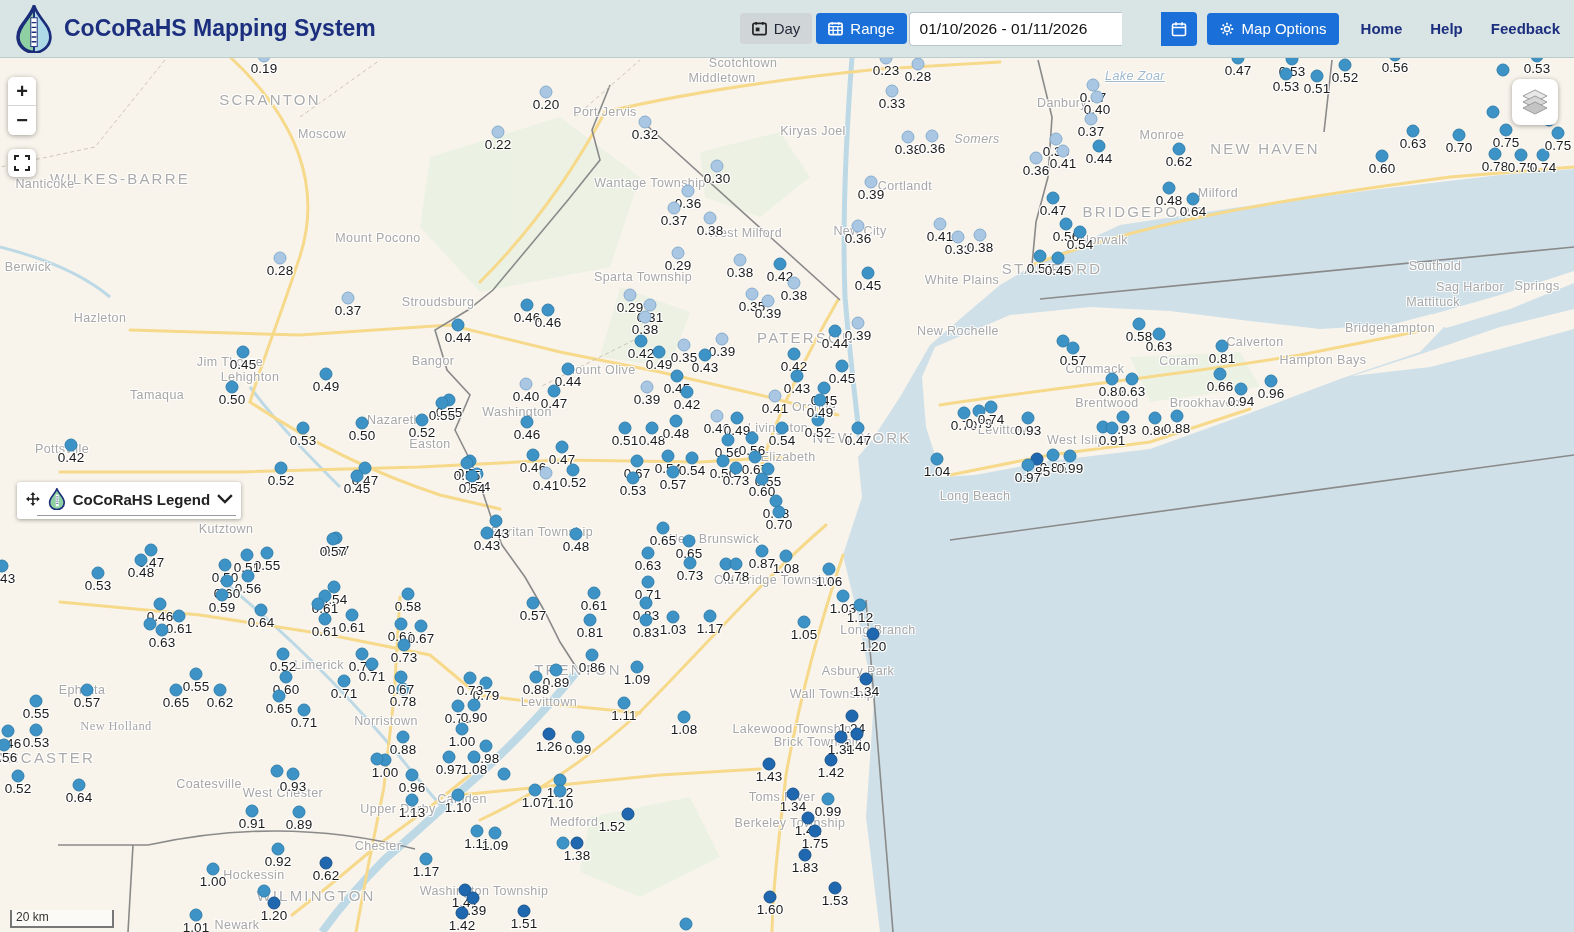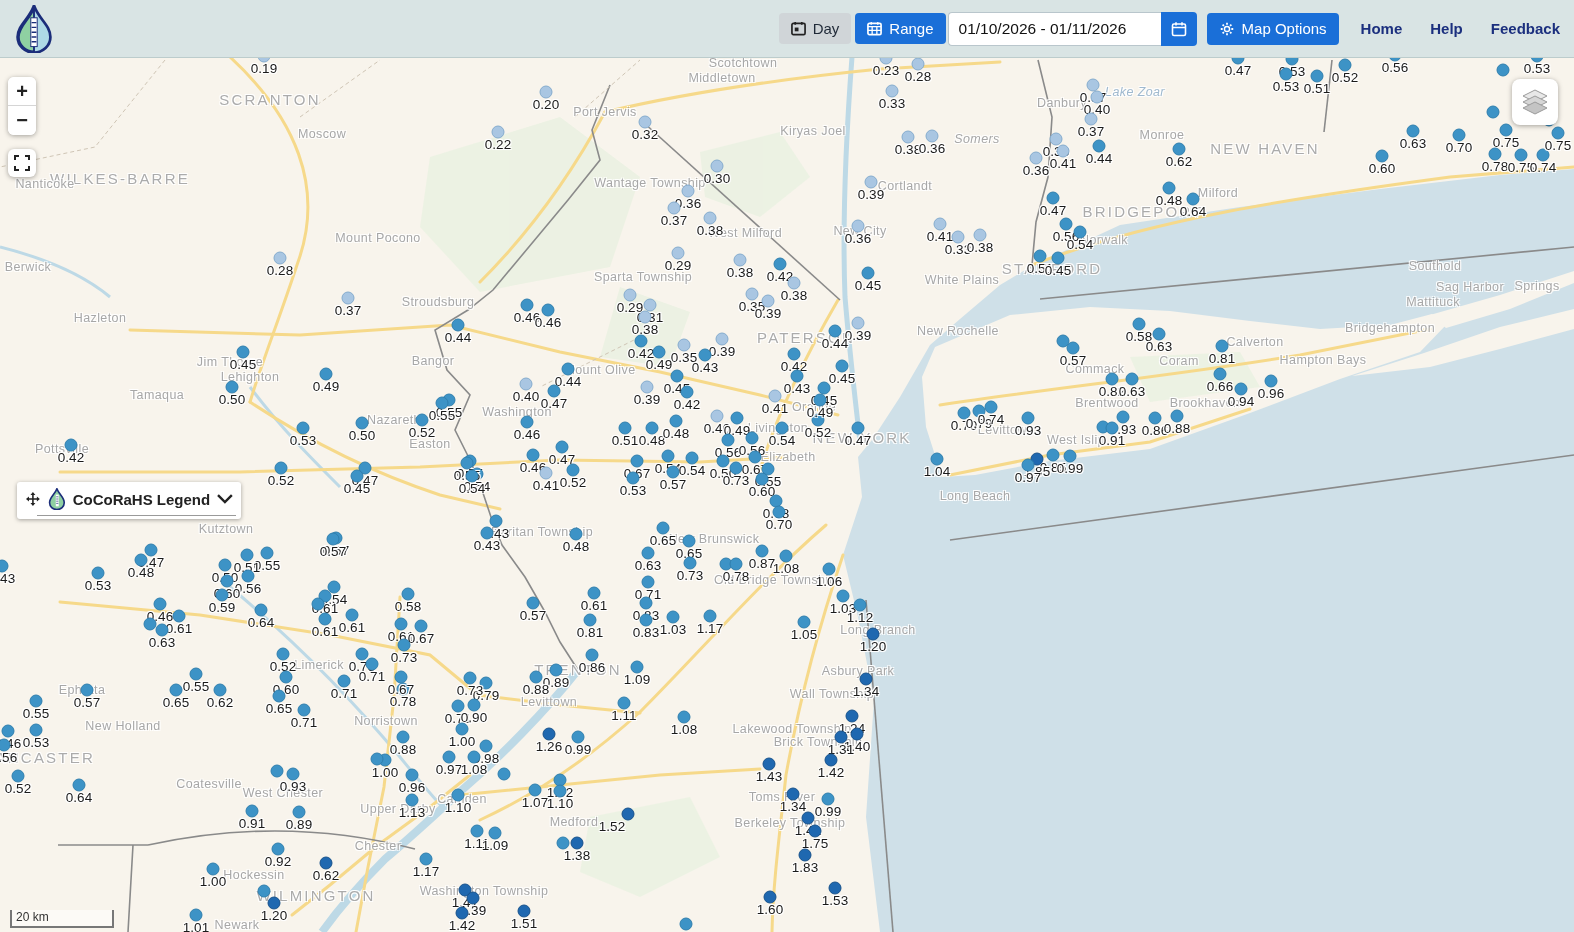--- a/index.html
+++ b/index.html
@@ -6,21 +6,21 @@
     font-family:"Liberation Sans",sans-serif;background:#f8f4ec;}
   
   .hdr{position:absolute;top:0;left:0;right:0;height:57px;background:#d9e4e4;
     border-bottom:1px solid #bccccc;display:flex;align-items:center;padding:0 14px;z-index:40;}
   .hdr .title{font-size:23px;font-weight:bold;color:#1b2f7e;margin-left:10px;white-space:nowrap;}
   .hdr .spacer{flex:1;}
   .btn{display:inline-flex;align-items:center;gap:7px;font-size:15px;line-height:1;
     padding:8px 12px;border-radius:4px;border:none;cursor:pointer;white-space:nowrap;}
   .btn.gray{background:#d0d5d8;color:#1f2937;}
   .btn.blue{background:#1a6fd8;color:#fff;}
-  .dategroup{display:flex;align-items:stretch;margin:0 10px 0 2px;}
+  .dategroup{display:flex;align-items:stretch;margin:0 10px 0 2px;gap:39px;}
   .dategroup input{width:192px;font-size:15.5px;color:#111;padding:7px 10px;border:1px solid #b9c6cc;
     border-right:none;border-radius:4px 0 0 4px;background:#fff;font-family:"Liberation Sans",sans-serif;}
   .dategroup .calbtn{background:#1a6fd8;border:none;border-radius:0 4px 4px 0;width:36px;
     display:flex;align-items:center;justify-content:center;cursor:pointer;}
   .navlinks{display:flex;gap:28px;margin-left:22px;}
   .navlinks a{color:#1b2f7e;font-size:15px;font-weight:bold;text-decoration:none;cursor:pointer;}
   
   .map{position:absolute;top:57px;left:0;right:0;bottom:0;background:#f8f4ec;overflow:hidden;}
   .map svg.geo{position:absolute;top:0;left:0;}
   
@@ -170,21 +170,21 @@
     <div class="city" style="left: 157px; top: 395px;">Tamaqua</div>
     <div class="city" style="left: 230px; top: 362px;">Jim Thorpe</div>
     <div class="city" style="left: 250px; top: 377px;">Lehighton</div>
     <div class="city" style="left: 62px; top: 449px;">Pottsville</div>
     <div class="city" style="left: 438px; top: 302px;">Stroudsburg</div>
     <div class="city" style="left: 433px; top: 361px;">Bangor</div>
     <div class="city" style="left: 394px; top: 420px;">Nazareth</div>
     <div class="city" style="left: 430px; top: 444px;">Easton</div>
     <div class="city" style="left: 226px; top: 529px;">Kutztown</div>
     <div class="city" style="left: 82px; top: 690px;">Ephrata</div>
-    <div class="city" style="left: 123px; top: 726px;">New Holland</div>
+    <div class="city" style="left: 116px; top: 726px; font-family: Liberation Serif, serif;">New Holland</div>
     <div class="city xl" style="left: 40px; top: 757px;">LANCASTER</div>
     <div class="city" style="left: 209px; top: 784px;">Coatesville</div>
     <div class="city" style="left: 283px; top: 793px;">West Chester</div>
     <div class="city" style="left: 386px; top: 721px;">Norristown</div>
     <div class="city" style="left: 319px; top: 665px;">Limerick</div>
     <div class="city" style="left: 605px; top: 112px;">Port Jervis</div>
     <div class="city" style="left: 743px; top: 63px;">Scotchtown</div>
     <div class="city" style="left: 722px; top: 78px;">Middletown</div>
     <div class="city" style="left: 813px; top: 131px;">Kiryas Joel</div>
     <div class="city" style="left: 650px; top: 183px;">Wantage Township</div>
@@ -200,21 +200,21 @@
     <div class="city" style="left: 778px; top: 428px;">Livingston</div>
     <div class="city" style="left: 788px; top: 457px;">Elizabeth</div>
     <div class="city xl" style="left: 862px; top: 437px;">NEW YORK</div>
     <div class="city" style="left: 958px; top: 331px;">New Rochelle</div>
     <div class="city" style="left: 962px; top: 280px;">White Plains</div>
     <div class="city" style="left: 905px; top: 186px;">Cortlandt</div>
     <div class="city" style="left: 860px; top: 231px;">New City</div>
     <div class="city" style="left: 977px; top: 139px; font-style: italic;">Somers</div>
     <div class="city" style="left: 1062px; top: 103px;">Danbury</div>
     <div class="city" style="left: 1162px; top: 135px;">Monroe</div>
-    <div class="city wt" style="left: 1135px; top: 92px;">Lake Zoar</div>
+    <div class="city wt" style="left: 1135px; top: 76px; text-decoration: underline;">Lake Zoar</div>
     <div class="city xl" style="left: 1265px; top: 148px;">NEW HAVEN</div>
     <div class="city" style="left: 1218px; top: 193px;">Milford</div>
     <div class="city xl" style="left: 1143px; top: 211px;">BRIDGEPORT</div>
     <div class="city" style="left: 1104px; top: 240px;">Norwalk</div>
     <div class="city xl" style="left: 1052px; top: 268px;">STAMFORD</div>
     <div class="city" style="left: 1095px; top: 369px;">Commack</div>
     <div class="city" style="left: 1107px; top: 403px;">Brentwood</div>
     <div class="city" style="left: 1076px; top: 440px;">West Islip</div>
     <div class="city" style="left: 1006px; top: 430px;">Levittown</div>
     <div class="city" style="left: 1179px; top: 361px;">Coram</div>
@@ -794,20 +794,21 @@
     <div class="dot mid" style="left: 686px; top: 924px;"></div>
   </div>
 
 <div class="hdr">
   <svg width="40" height="48" viewBox="0 0 24 30">
     <path d="M12,1 C9,9 2,13 2,20 a10,9.5 0 0 0 20,0 C22,13 15,9 12,1 Z" fill="#8fd0a2" stroke="#1b2d7a" stroke-width="2.2"></path>
     <path d="M12,1 C15,9 22,13 22,20 a10,9.5 0 0 1 -10,9.5 L12,1 Z" fill="#aed9e6" stroke="#1b2d7a" stroke-width="1.2"></path>
     <rect x="10" y="8" width="4" height="18" fill="#fff" stroke="#1b2d7a" stroke-width="0.6"></rect>
     <path d="M10.5,11 h3 M10.5,14 h3 M10.5,17 h3 M10.5,20 h3 M10.5,23 h3" stroke="#1b2d7a" stroke-width="0.9"></path>
   </svg>
+  <div class="title">CoCoRaHS Mapping System</div>
   <div class="spacer"></div>
 
   <button class="btn gray" style="margin-right:4px;">
     <svg width="15" height="15" viewBox="0 0 16 16">
       <rect x="1" y="2.5" width="14" height="12" rx="1.5" fill="none" stroke="#222" stroke-width="1.8"></rect>
       <path d="M4.5,1 v3 M11.5,1 v3" stroke="#222" stroke-width="1.8"></path>
       <rect x="4" y="7" width="4" height="4" fill="#222"></rect>
     </svg>
     <span>Day</span>
   </button>

